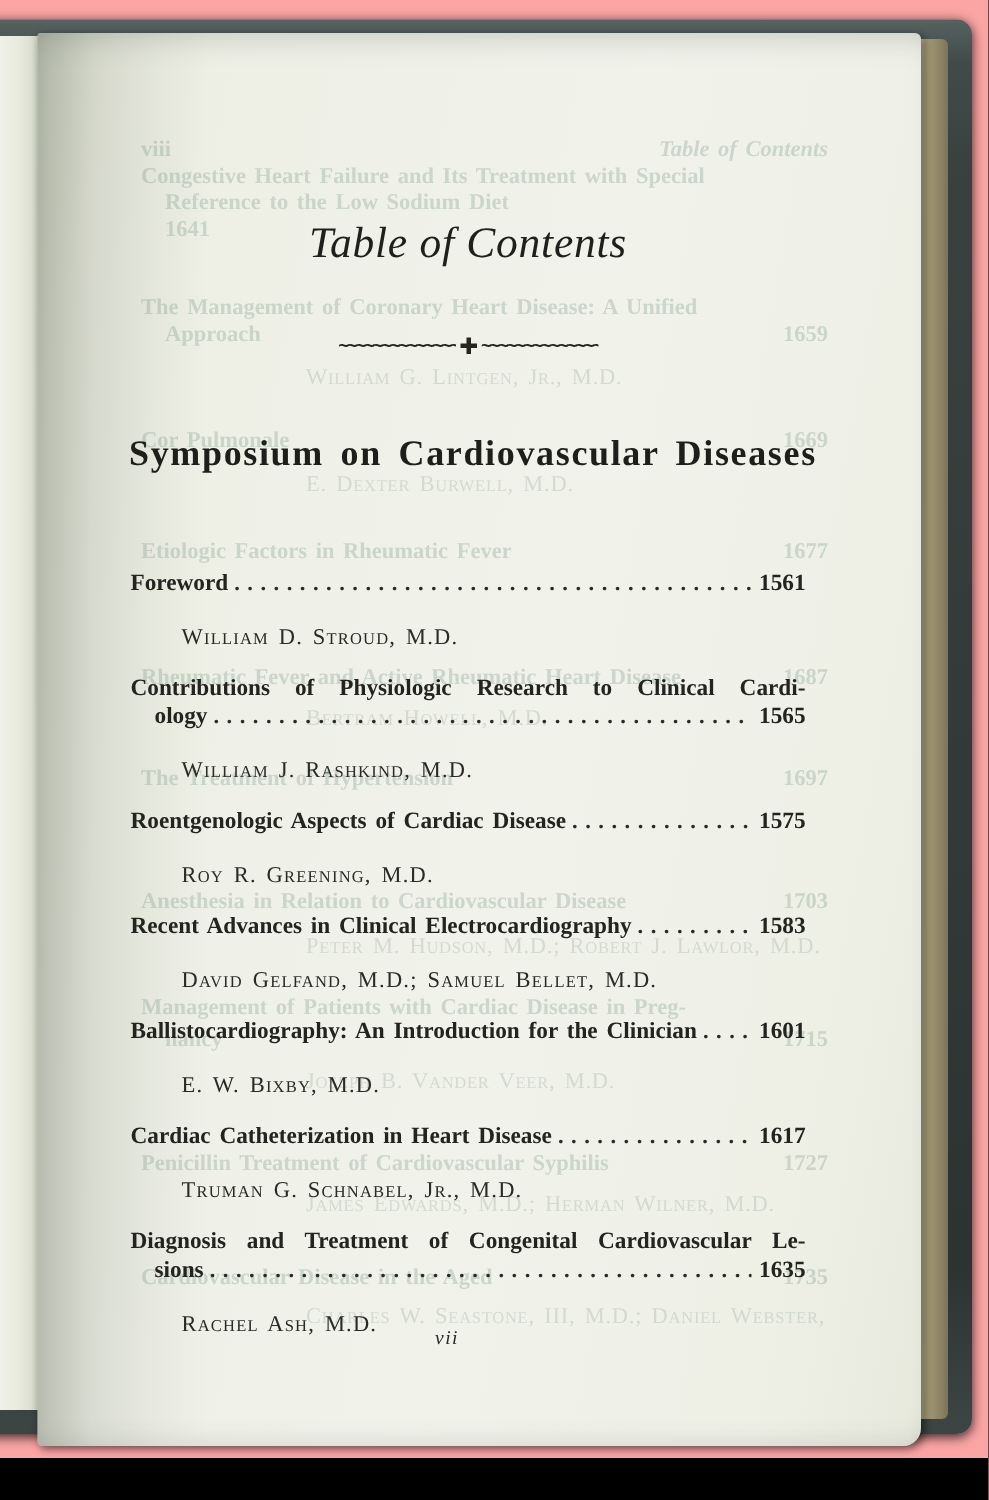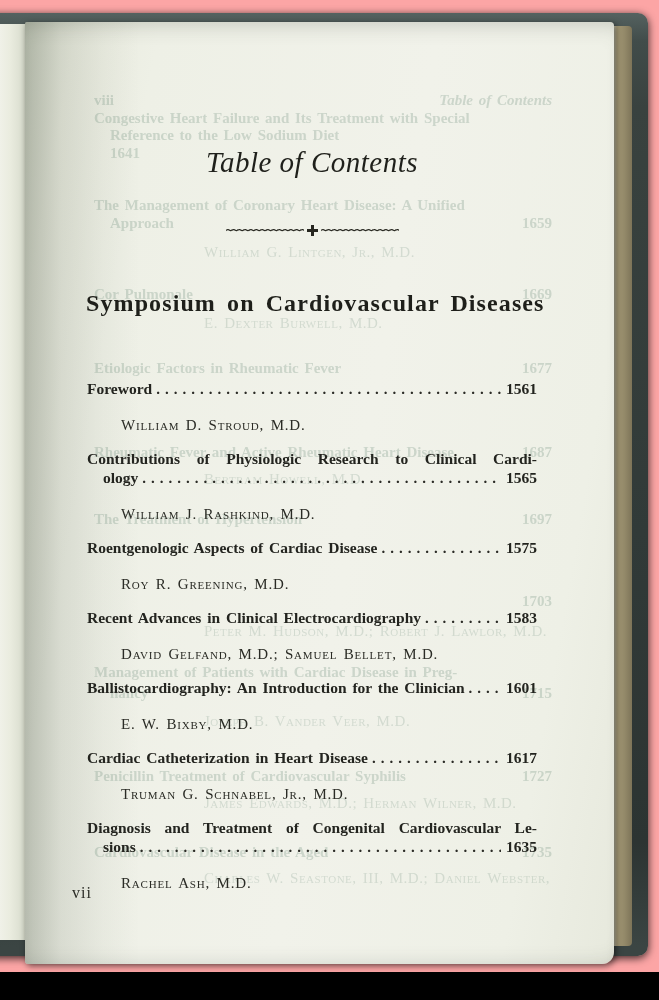--- a/index.html
+++ b/index.html
@@ -53,22 +53,22 @@
   .tline{font-size:15.5px;line-height:19px;font-weight:700;word-spacing:2px;color:#23241f;}
   .jline{text-align:justify;text-align-last:justify;}
   .row{display:flex;align-items:baseline;}
   .row .t{white-space:nowrap;flex-shrink:0;}
   .row .t2{padding-left:16px;}
   .dots{flex:1;min-width:8px;overflow:hidden;white-space:nowrap;margin:0 5px 0 4px;
         font-size:15px;font-weight:700;letter-spacing:5px;color:#2b2b26;}
   .pg{font-weight:700;font-size:15.5px;flex-shrink:0;}
   .authors{font-size:15px;line-height:18px;margin:17px 0 15px 34px;
         font-variant:small-caps;letter-spacing:.8px;word-spacing:2px;color:#2a2b25;}
-  .folio{position:absolute;top:862px;left:0;right:0;text-align:left;transform:translateX(-14px);
-        font-size:16px;letter-spacing:1px;color:#2a2b25;}
+  .folio{position:absolute;top:862px;left:0;right:0;text-align:center;transform:translateX(-14px);
+        font-style:italic;font-size:13px;letter-spacing:1px;color:#2a2b25;}
 </style>
 </head>
 <body>
 
 <div class="photo">
   <div class="cover"></div>
   <div class="page-block"></div>
   <div class="facing"></div>
 
   <div class="page">
@@ -122,20 +122,21 @@
         <div class="gline g-author" style="top: 448px;">
           <span class="gtxt">Bertram Howell, M.D.</span>
           <span class="gsp"></span>
         </div>
         <div class="gline g-title" style="top: 488px;">
           <span class="gtxt">The Treatment of Hypertension</span>
           <span class="gsp"></span>
           <span class="gtxt">1697</span>
         </div>
         <div class="gline g-title" style="top: 570px;">
+          <span class="gtxt">Anesthesia in Relation to Cardiovascular Disease</span>
           <span class="gsp"></span>
           <span class="gtxt">1703</span>
         </div>
         <div class="gline g-title" style="top: 641px;">
           <span class="gtxt">Management of Patients with Cardiac Disease in Preg-</span>
           <span class="gsp"></span>
         </div>
         <div class="gline g-author" style="top: 600px;">
           <span class="gtxt">Peter M. Hudson, M.D.; Robert J. Lawlor, M.D.</span>
           <span class="gsp"></span>

